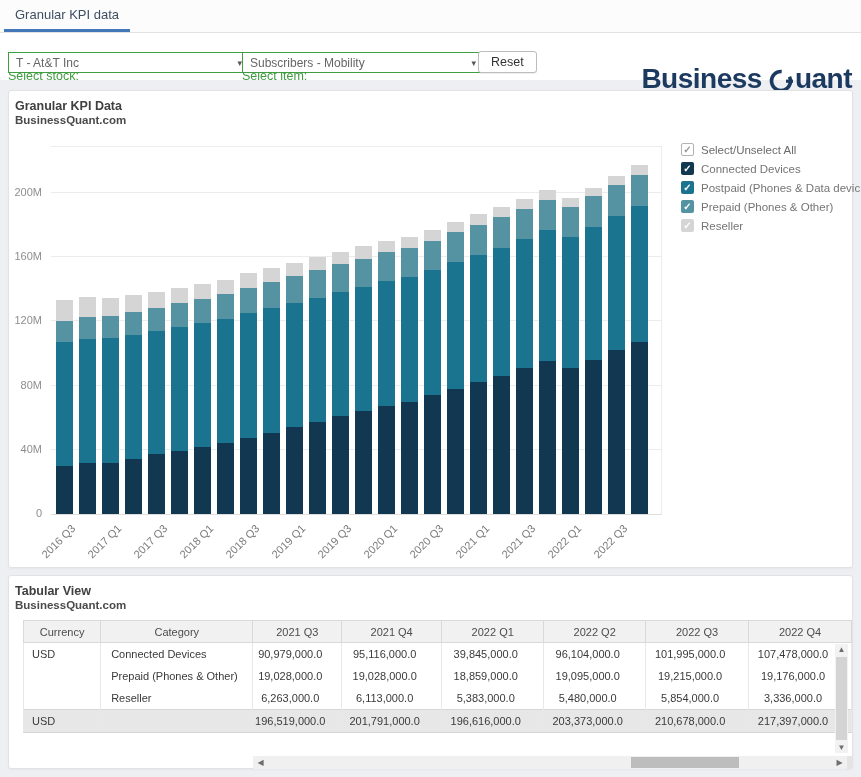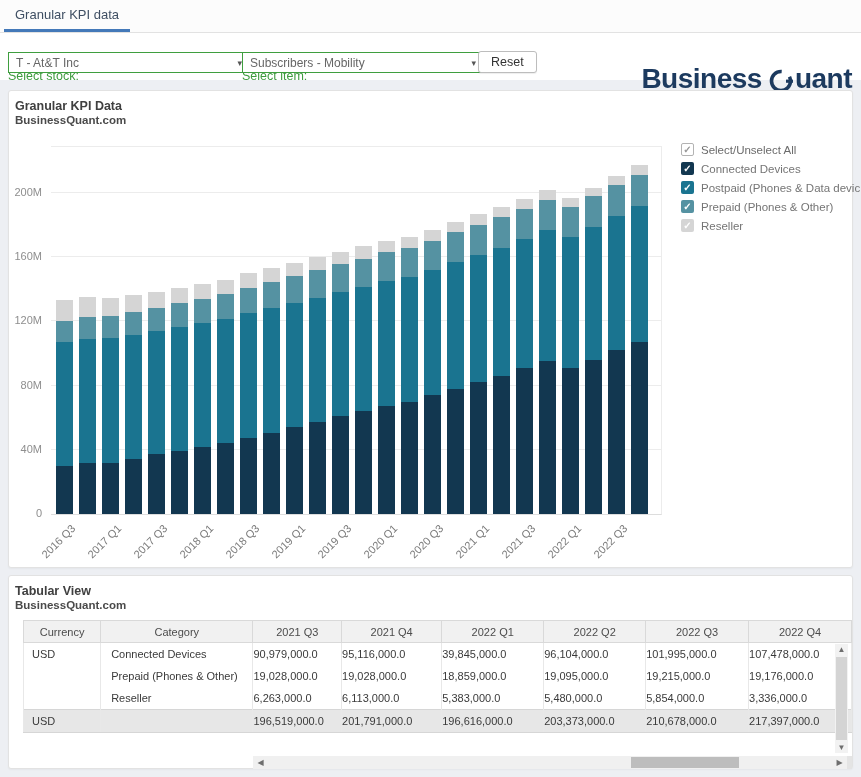--- a/index.html
+++ b/index.html
@@ -45,21 +45,21 @@
   .cbox{width:13px;height:13px;border-radius:2px;margin-right:7px;flex:0 0 13px;
     display:flex;align-items:center;justify-content:center;font-size:10px;font-weight:bold;color:#fff;}
   .cbox.plain{background:#fff;border:1px solid #b3b3b3;color:#979797;width:11px;height:11px;flex-basis:11px;}
   .legend-text{font-size:11.5px;color:#757575;white-space:nowrap;}
   
   table.tbl{position:absolute;left:14px;top:44px;border-collapse:collapse;table-layout:fixed;}
   .tbl th{background:#f1f1f1;border:1px solid #d9d9d9;font-size:11px;font-weight:normal;
     color:#4c4c4c;height:21px;text-align:center;padding:0;}
   .tbl td{font-size:11px;color:#3a3a3a;height:22px;padding:0;border-left:1px solid #e8e8e8;
     border-right:1px solid #e8e8e8;}
-  .tbl td.num{text-align:left;padding-right:14px;}
+  .tbl td.num{text-align:center;padding-right:14px;}
   .tbl td.cat{padding-left:10px;}
   .tbl td.cur{padding-left:8px;vertical-align:top;padding-top:5px;height:17px;}
   .tbl tr.total td{background:#e7e7e7;border-top:1px solid #d6d6d6;border-bottom:1px solid #d6d6d6;}
   
   .vscroll{position:absolute;right:4px;top:68px;width:13px;height:109px;background:#f2f2f2;}
   .vthumb{position:absolute;left:1px;right:1px;top:13px;bottom:13px;background:#d4d4d4;}
   .sarrow{position:absolute;font-size:8px;color:#6e6e6e;width:13px;text-align:center;cursor:pointer;}
   .hscroll{position:absolute;left:244px;top:180px;width:594px;height:13px;background:#f0f0f0;}
   .hthumb{position:absolute;top:1px;bottom:1px;left:378px;width:108px;background:#bdbdbd;}
   .corner{position:absolute;right:-5px;top:0;width:5px;height:13px;background:#e4e4e4;}

